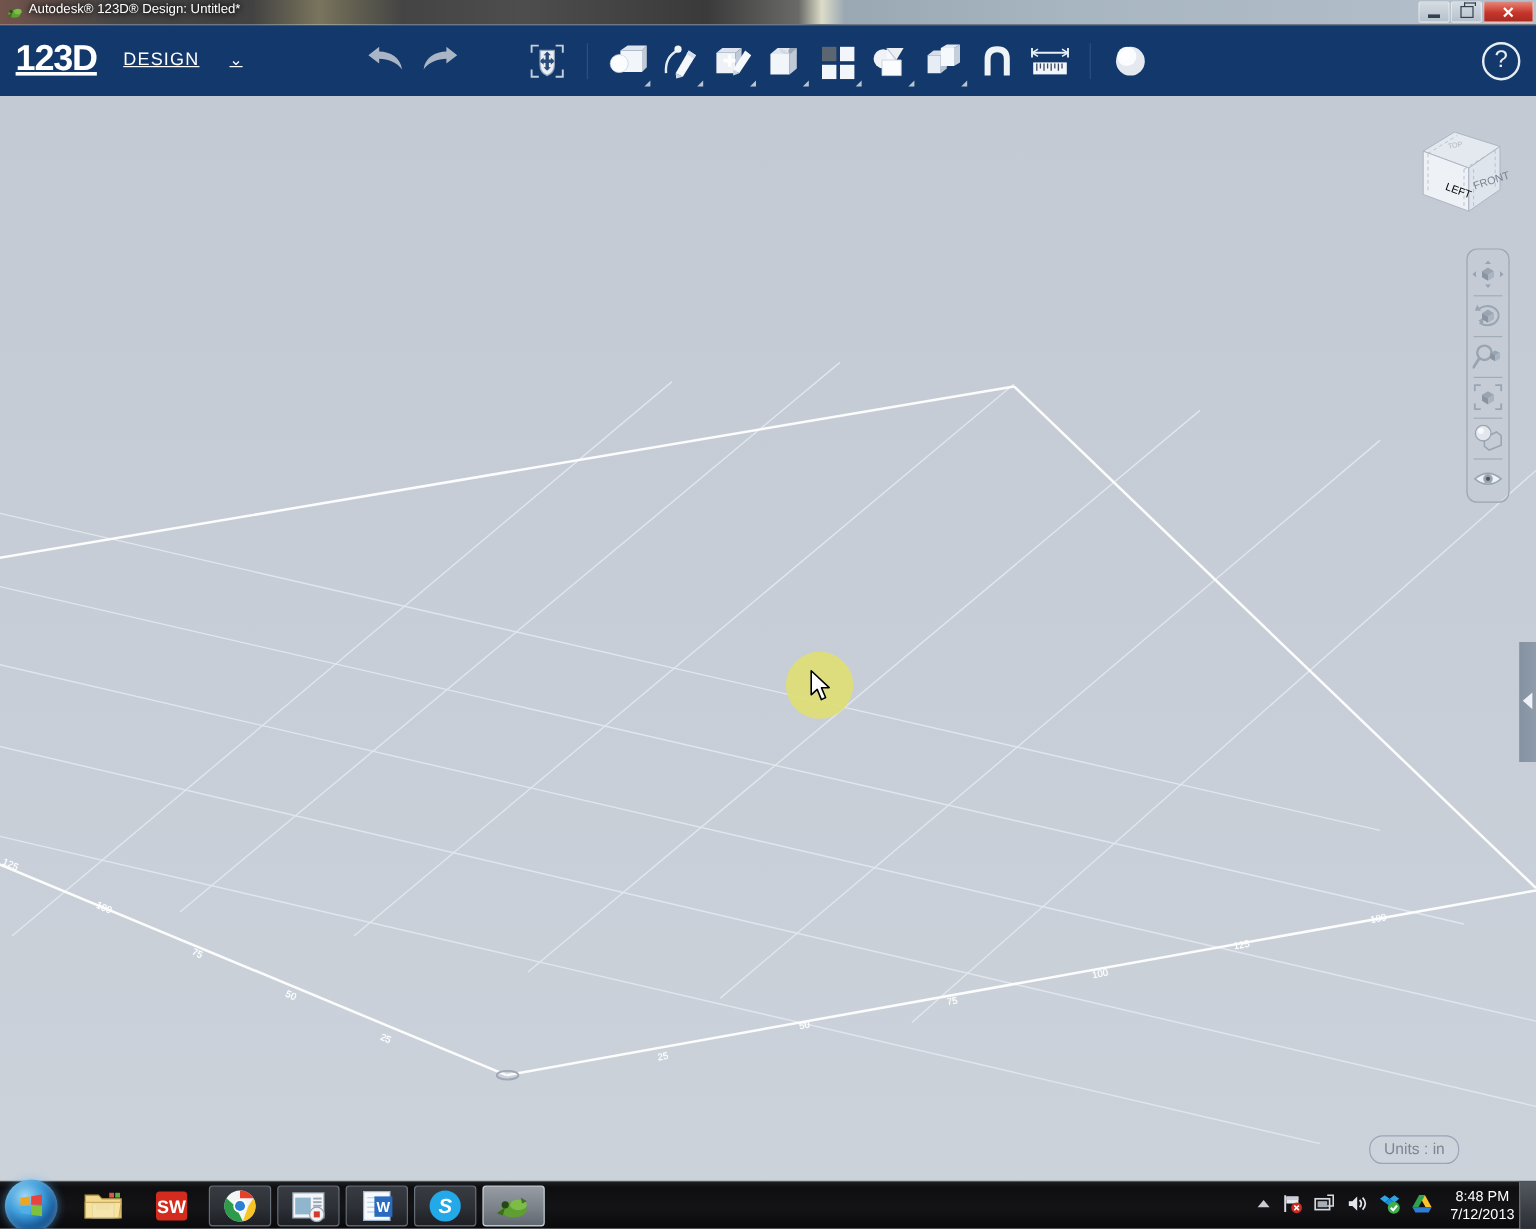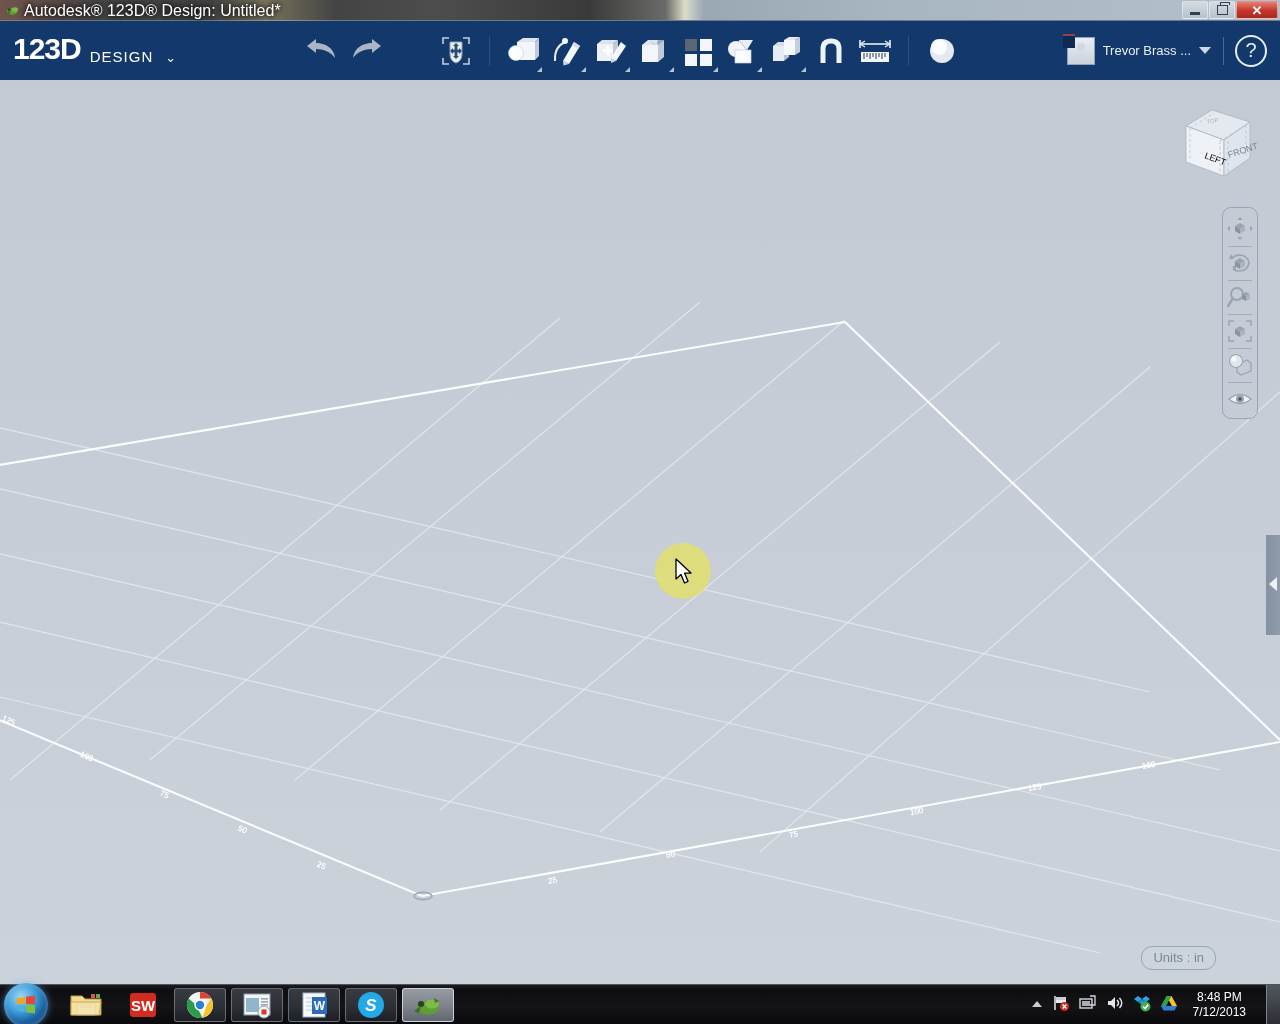--- a/index.html
+++ b/index.html
@@ -35,21 +35,21 @@
     width: 700px; height: 21px;
     background: linear-gradient(to right,
        rgba(255,120,80,0.22) 0%, rgba(60,60,60,0.0) 14%,
        rgba(255,255,255,0.0) 30%, rgba(255,240,160,0.30) 38%,
        rgba(255,255,255,0.0) 48%);
     pointer-events: none;
   }
   .title-text {
     position: absolute;
     left: 24px; top: 2px;
-    font-size: 16px;
+    font-size: 11px;
     color: #ffffff;
     text-shadow: 0 0 4px rgba(0,0,0,0.95), 0 0 7px rgba(0,0,0,0.8);
     white-space: nowrap;
   }
   .app-mini-icon {
     position: absolute;
     left: 5px; top: 3px;
     width: 16px; height: 15px;
   }
   .win-btns {
@@ -86,22 +86,23 @@
   .header {
     position: absolute;
     top: 21px; left: 0;
     width: 1280px; height: 59px;
     background: #13386b;
     overflow: hidden;
   }
   .brand {
     position: absolute;
     left: 13px; top: 13px;
-    display: flex; align-items: flex-end; gap: 9px;
+    display: flex; align-items: center; gap: 22px;
     color: #ffffff;
+    text-decoration: underline;
   }
   .brand .b123 {
     font-size: 30px; font-weight: bold; letter-spacing: -1px; line-height: 1;
   }
   .brand .bdesign {
     font-size: 15px; letter-spacing: 1px; line-height: 1;
   }
   .brand .bchev {
     font-size: 13px; margin-left: 3px; line-height: 1;
   }
@@ -283,21 +284,21 @@
   }
   .taskitem.framed {
     background: linear-gradient(to bottom, rgba(120,130,142,0.40), rgba(44,48,54,0.55));
     border: 1px solid rgba(150,162,176,0.55);
   }
   .taskitem.active {
     background: linear-gradient(to bottom, rgba(205,212,222,0.72), rgba(150,160,172,0.62));
     border: 1px solid rgba(215,225,235,0.85);
   }
   .tray {
-    position: absolute; right: 34px; top: 0; height: 40px;
+    position: absolute; right: 18px; top: 0; height: 40px;
     display: flex; align-items: center; gap: 9px;
   }
   .tray .clock {
     color: #ffffff; font-size: 12px; line-height: 15px; text-align: center;
     margin-left: 6px;
   }
   .showdesk {
     position: absolute; right: 0; top: 0;
     width: 14px; height: 40px;
     background: linear-gradient(to bottom, #53585f, #2a2d33);
@@ -490,28 +491,20 @@
 
       <div class="tbtn">
         <svg width="30" height="30" viewBox="0 0 30 30">
           <circle cx="15" cy="15" r="12" fill="#e4e9ef"></circle>
           <circle cx="12" cy="11" r="8" fill="#fbfdff" opacity="0.95"></circle>
           <circle cx="11" cy="10" r="4" fill="#ffffff"></circle>
         </svg>
       </div>
     </div>
 
-    <div class="user-area">
-      <div class="avatar">
-        <div class="person"></div>
-      </div>
-      <div class="username">Trevor Brass ...</div>
-      <div class="udrop"></div>
-      <div class="uvsep"></div>
-    </div>
     <div class="helpbtn">
       <span>?</span>
     </div>
   </div>
 
   <div class="viewport">
 
     <svg width="1280" height="904" style="position:absolute;left:0;top:0">
       <defs>
         <linearGradient id="edgeG" x1="0" y1="0" x2="1" y2="0">

